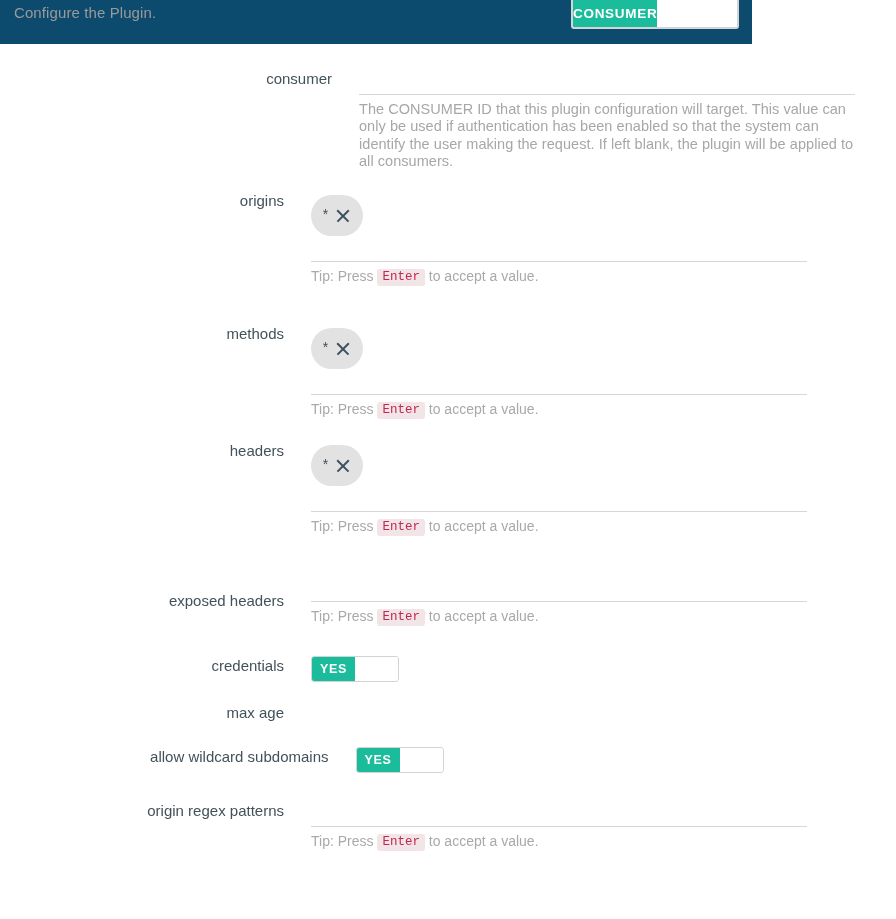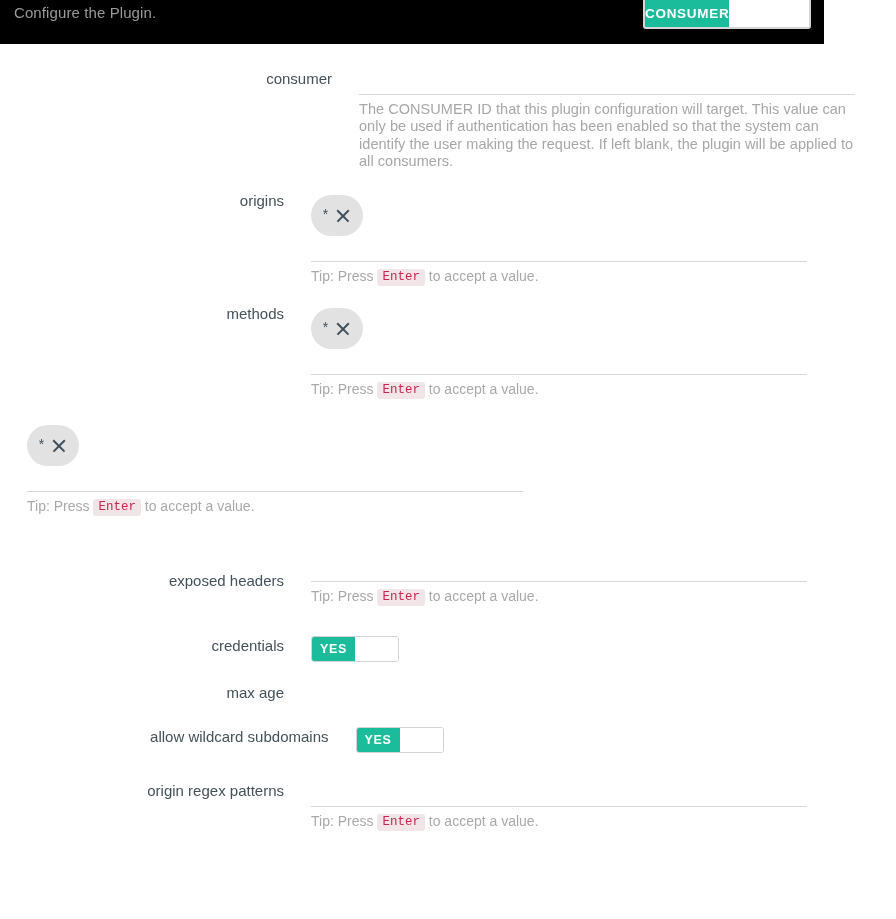--- a/index.html
+++ b/index.html
@@ -9,23 +9,23 @@
     width: 896px;
     height: 919px;
     background: #ffffff;
     font-family: "Liberation Sans", sans-serif;
     overflow: hidden;
   }
 
   
   .plugin-header {
     position: relative;
-    width: 824px;
+    width: 752px;
     height: 44px;
-    background: #000000;
+    background: #0c4a6e;
   }
   .plugin-header-title {
     position: absolute;
     left: 14px;
     top: 4px;
     font-size: 15px;
     color: #9a9a9a;
     letter-spacing: 0.1px;
     white-space: nowrap;
   }
@@ -224,39 +224,40 @@
       </div>
       <div class="input-line"></div>
       <div class="tip">
         <span>Tip: Press</span>
         <span class="kbd">Enter</span>
         <span>to accept a value.</span>
       </div>
     </div>
   </div>
 
-  <div class="field-row" style="margin-top:18px;">
+  <div class="field-row" style="margin-top:38px;">
     <div class="field-label">methods</div>
     <div class="field-control">
       <div class="chips">
         <span class="chip">
           <span class="chip-value">*</span>
           <span class="chip-remove"></span>
         </span>
       </div>
       <div class="input-line"></div>
       <div class="tip">
         <span>Tip: Press</span>
         <span class="kbd">Enter</span>
         <span>to accept a value.</span>
       </div>
     </div>
   </div>
 
   <div class="field-row" style="margin-top:22px;">
+    <div class="field-label">headers</div>
     <div class="field-control">
       <div class="chips">
         <span class="chip">
           <span class="chip-value">*</span>
           <span class="chip-remove"></span>
         </span>
       </div>
       <div class="input-line"></div>
       <div class="tip">
         <span>Tip: Press</span>

